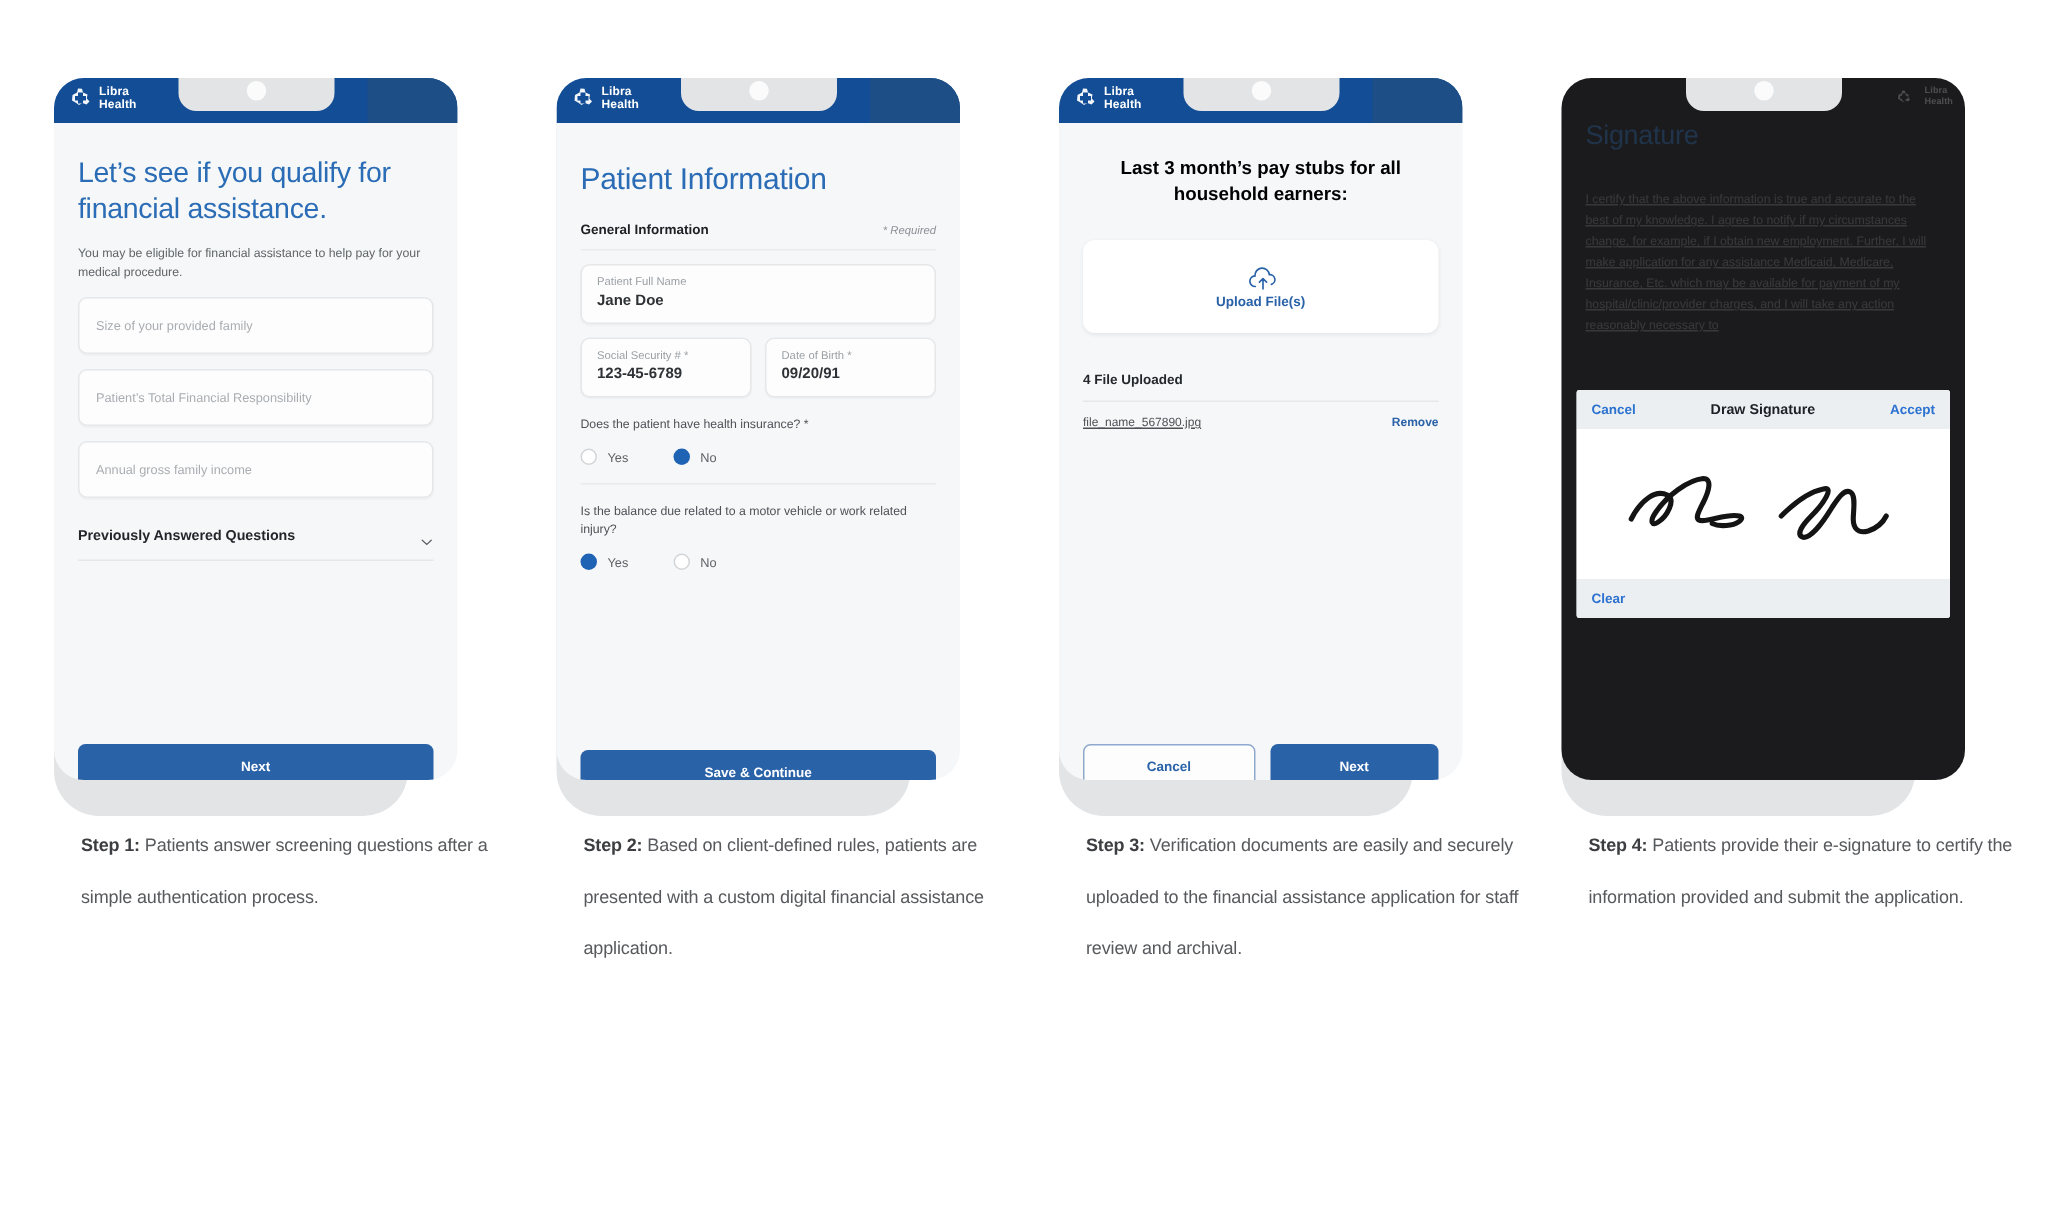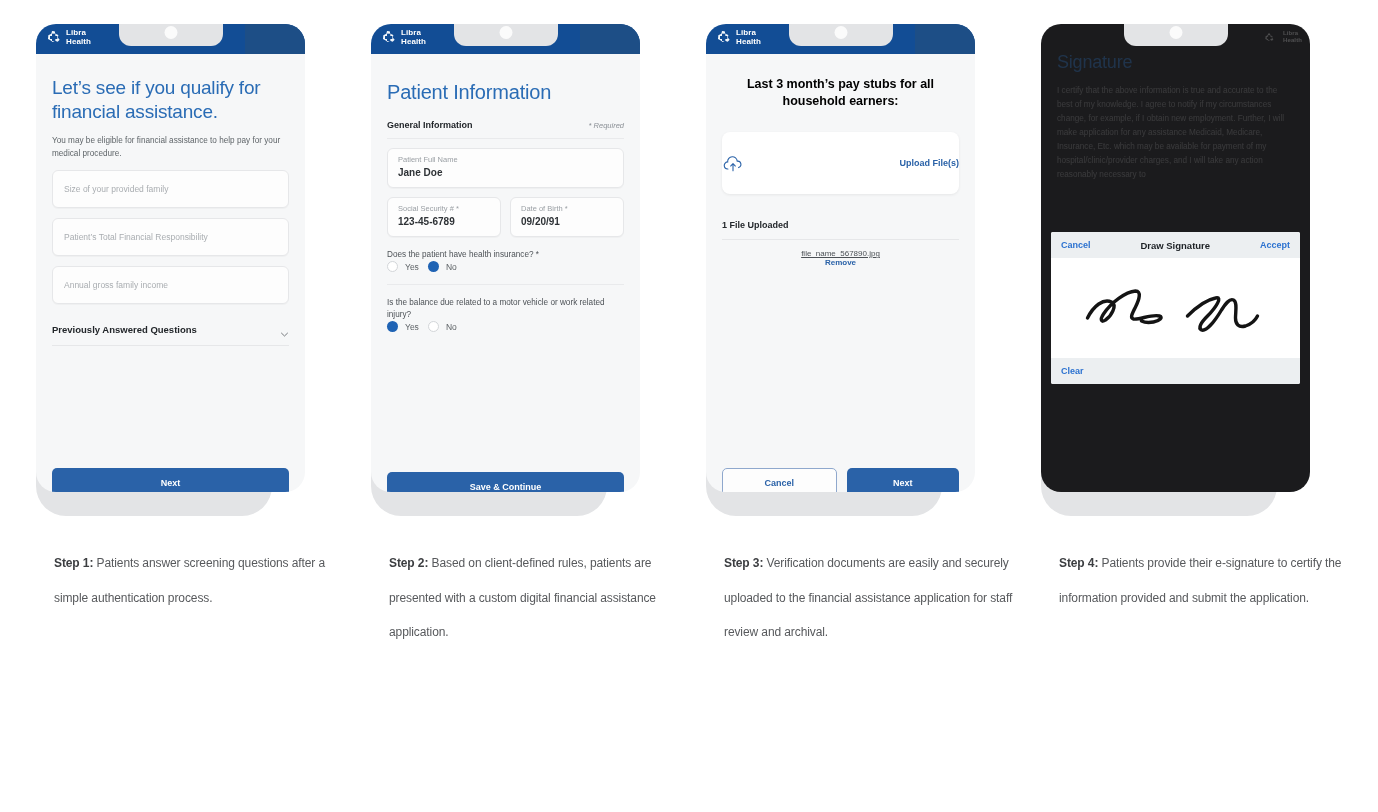--- a/index.html
+++ b/index.html
@@ -13,21 +13,21 @@
 
   
   .col { position: absolute; top: 0; width: 335px; height: 812px; }
   .col1 { left: 36px; }
   .col2 { left: 371px; }
   .col3 { left: 706px; }
   .col4 { left: 1041px; }
 
   
   .phone {
-    position: absolute; left: 0; top: 24px;
+    position: absolute; left: 0; top: 52px;
     width: 236px; height: 492px;
     background: #e3e4e6;
     border-radius: 30px;
     padding: 0;
   }
   .screen {
     position: relative;
     width: 269px; height: 468px;
     background: #f6f7f8;
     border-radius: 20px;
@@ -150,52 +150,51 @@
     display: flex; align-items: baseline; justify-content: space-between;
     margin-top: 16px; padding-bottom: 8px;
     border-bottom: 1px solid #e9eaec;
   }
   .sec-head .st { color: #1d2125; font-size: 9px; font-weight: bold; }
   .sec-head .req { color: #8b9096; font-size: 7.5px; font-style: italic; }
 
   .qblock { padding-top: 12px; padding-bottom: 12px; border-bottom: 1px solid #e9eaec; }
   .qblock.last { border-bottom: none; }
   .qtext { color: #4d5257; font-size: 8.2px; line-height: 12px; }
-  .radios { display: flex; align-items: flex-end; gap: 9px; }
+  .radios { display: flex; align-items: flex-end; gap: 30px; margin-top: 10px; }
   .radio { display: flex; align-items: center; gap: 7px; }
   .dot {
     width: 11px; height: 11px; border-radius: 50%;
     border: 1px solid #d3d6d9; background: #fff;
   }
   .dot.on { border: none; background: #1f63b4; box-shadow: inset 0 0 0 0 #fff; }
   .radio .rl { color: #5d6266; font-size: 8.5px; }
 
   
   h2.q3 {
     color: #000000; font-size: 12.5px; line-height: 17px;
     font-weight: bold; margin-top: 22px; text-align: center;
   }
   .upload {
     margin-top: 22px;
     background: #ffffff;
     border-radius: 8px;
     height: 62px;
-    display: flex; flex-direction: row; align-items: center; justify-content: space-between;
+    display: flex; flex-direction: column; align-items: center; justify-content: center;
     gap: 3px;
     box-shadow: 0 1px 3px rgba(0,0,0,.07);
   }
   .cloud { width: 20px; height: 16px; }
   .upload .ut { color: #2a62a8; font-size: 9px; font-weight: bold; }
 
   .uph { color: #24282c; font-size: 9px; font-weight: bold; margin-top: 26px; }
   .divline { height: 1px; background: #e6e7e9; margin-top: 9px; }
   .filerow {
     display: flex; align-items: center; justify-content: space-between;
     margin-top: 9px;
-    flex-direction: column;
   }
   .fname { color: #4c5156; font-size: 8px; text-decoration: underline; }
   .rem { color: #2a62a8; font-size: 8px; font-weight: bold; }
 
   .btnrow {
     position: absolute; left: 16px; right: 16px; bottom: 16px;
     display: flex; gap: 10px;
   }
   .btn-ghost {
     flex: 1; height: 30px; border-radius: 5px;
@@ -217,21 +216,21 @@
     opacity: .22; z-index: 5;
   }
   .dark-logo .logo-text { font-size: 6px; line-height: 7px; }
   .dark-body { padding: 0 16px; position: relative; height: 468px; padding-top: 28px; }
   h1.sigtitle {
     color: #2a6cb5; font-size: 18px; font-weight: normal;
     opacity: .30; letter-spacing: -.2px;
   }
   p.legal {
     color: #ffffff; opacity: .13;
-    font-size: 8.2px; line-height: 14px; margin-top: 11px;
+    font-size: 8.2px; line-height: 14px; margin-top: 25px; text-decoration: underline;
   }
   .sigmodal {
     position: absolute; left: 10px; right: 10px; top: 208px;
     height: 152px; background: #ffffff;
     border-radius: 2px; overflow: hidden;
     z-index: 8;
   }
   .sigbar {
     height: 26px; background: #eceff1;
     display: flex; align-items: center; justify-content: space-between;
@@ -425,21 +424,21 @@
           <div class="upload">
             <span class="cloud">
               <svg viewBox="0 0 26 20" width="22" height="17">
                 <path d="M7 16.5 a4.2 4.2 0 0 1 -.3 -8.4 A5.6 5.6 0 0 1 18 7.2 a3.9 3.9 0 0 1 1.6 7.6" fill="none" stroke="#2a62a8" stroke-width="1.3" stroke-linecap="round"></path>
                 <path d="M13 18.5 L13 10.5 M10.2 13 L13 10.2 L15.8 13" fill="none" stroke="#2a62a8" stroke-width="1.3" stroke-linecap="round" stroke-linejoin="round"></path>
               </svg>
             </span>
             <span class="ut">Upload File(s)</span>
           </div>
 
-          <div class="uph">1 File Uploaded</div>
+          <div class="uph">4 File Uploaded</div>
           <div class="divline"></div>
           <div class="filerow">
             <span class="fname">file_name_567890.jpg</span>
             <span class="rem">Remove</span>
           </div>
 
           <div class="btnrow">
             <div class="btn-ghost">Cancel</div>
             <div class="btn-fill">Next</div>
           </div>

